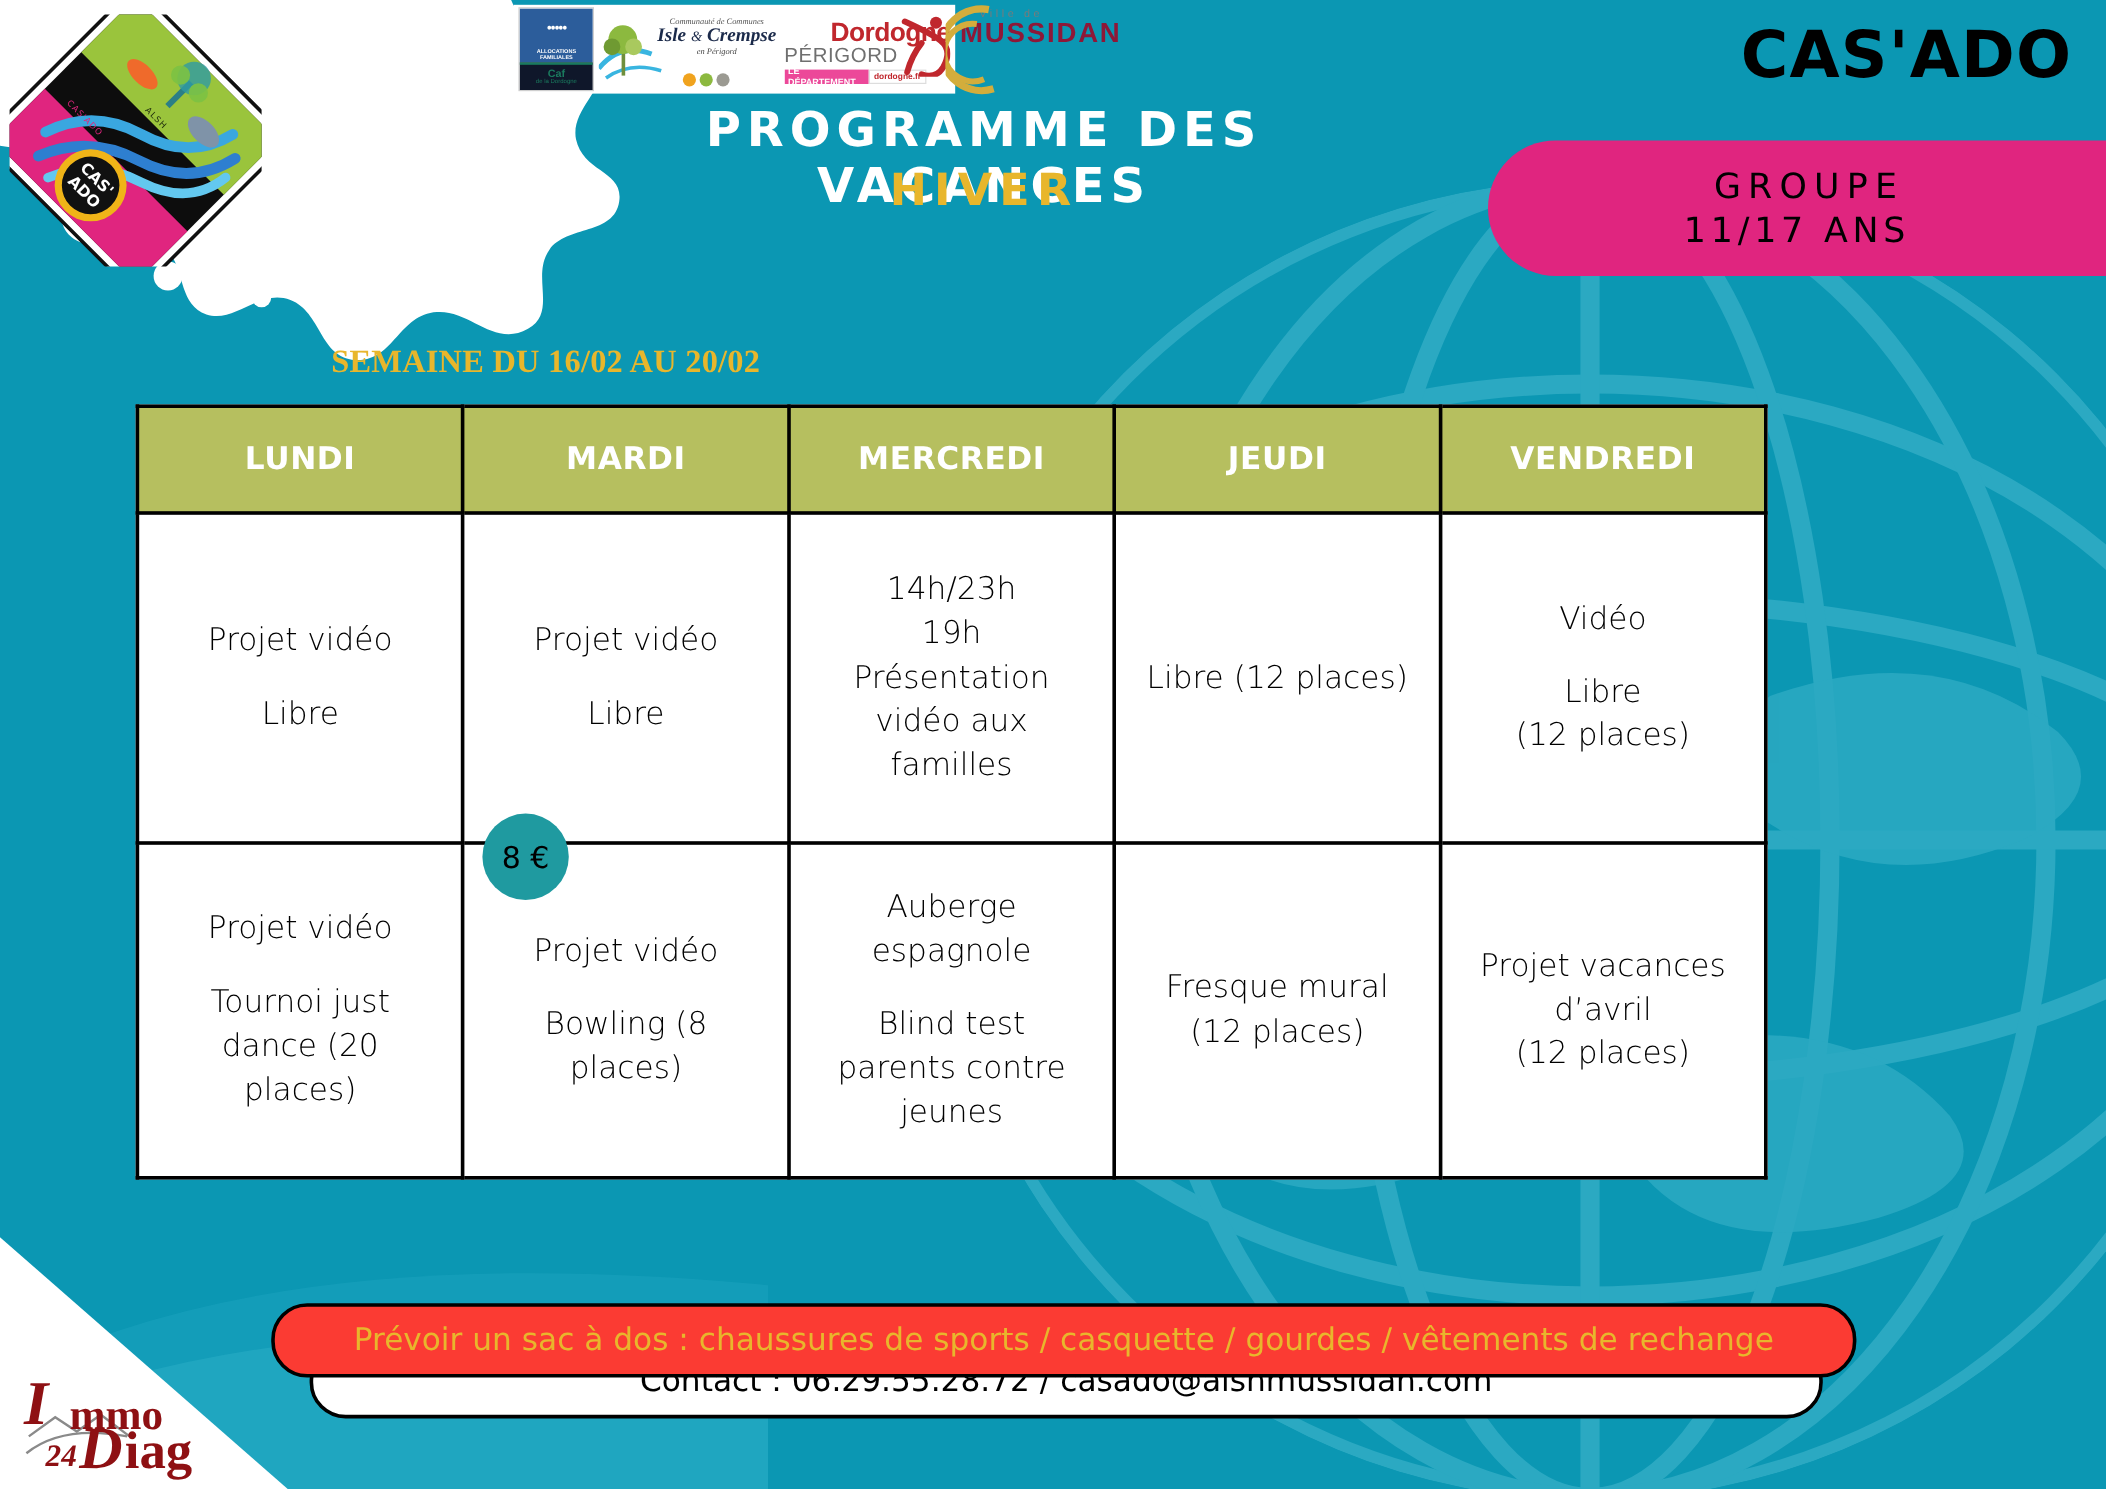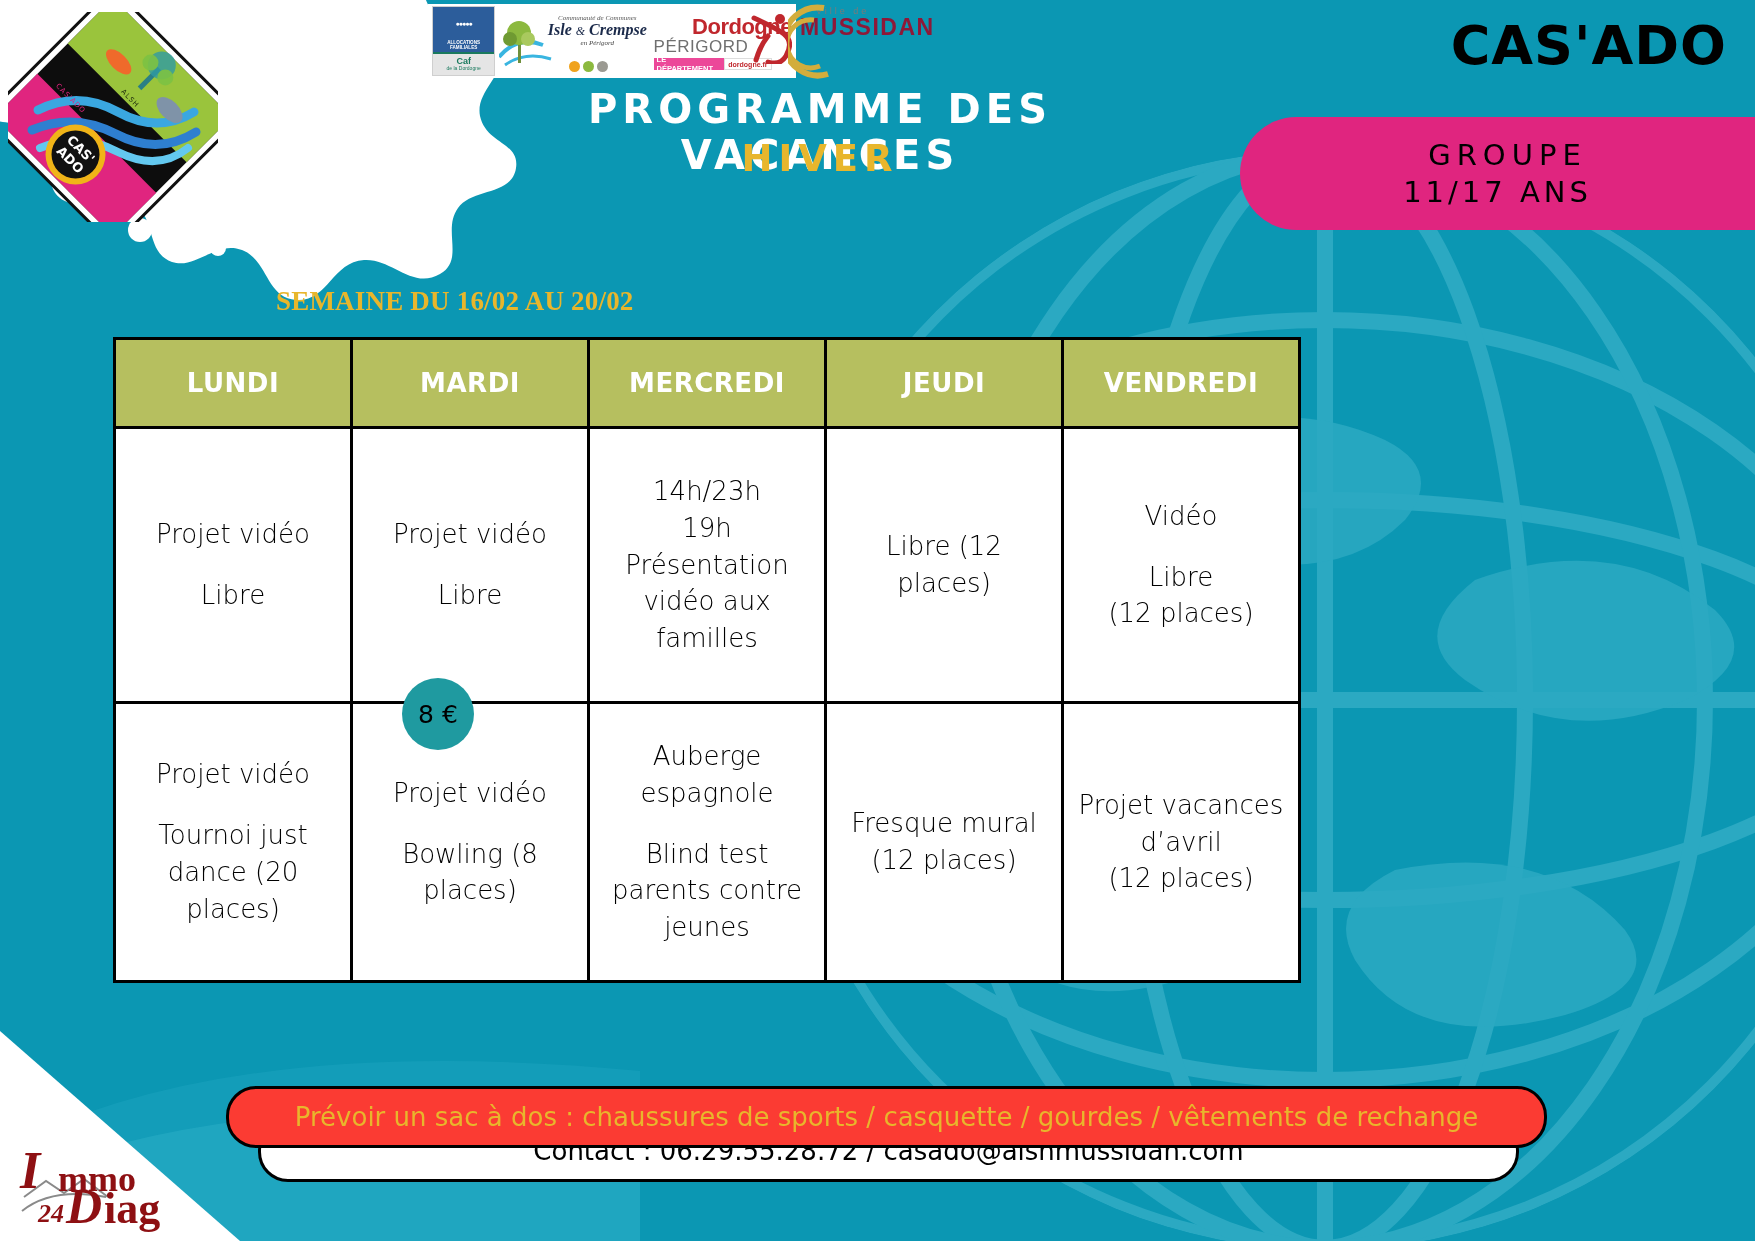--- a/index.html
+++ b/index.html
@@ -82,21 +82,21 @@
   .caf-top {
     flex: 1.6; background: #2c5d9b; position: relative;
     display:flex; align-items:center; justify-content:center;
   }
   .caf-top .people { font-size: 7px; color: #fff; letter-spacing: -1px;}
   .caf-label {
     background:#2c5d9b; color:#fff; font-size:4.6px; text-align:center;
     font-weight:bold; line-height:1.15; padding-bottom:2px;
   }
   .caf-bot {
-    flex: 1; background: #e5e5e5; color: #1a7a5e;
+    flex: 1; background: #0f172a; color: #1a7a5e;
     display:flex; flex-direction:column; align-items:center; justify-content:center;
     border-top: 2px solid #1a7a5e;
   }
   .caf-bot .caf-name{font-size:9px;font-weight:bold;line-height:1;}
   .caf-bot .caf-sub{font-size:5px;line-height:1.1;}
 
   .logo-isle {
     width: 152px; height: 66px; position: relative;
     display:flex; align-items:center;
   }
@@ -167,21 +167,21 @@
     font-size: 27px;
     font-weight: bold;
     font-family: Liberation Serif, serif;
     letter-spacing: 0.2px;
   }
 
   
   .sched-table {
     position: absolute;
     left: 113px; top: 337px;
-    width: 1188px;
+    width: 1360px;
     border-collapse: collapse;
     table-layout: fixed;
     background: #fff;
   }
   .sched-table th, .sched-table td {
     border: 3px solid #000;
     text-align: center;
     vertical-align: middle;
   }
   .sched-table th {

